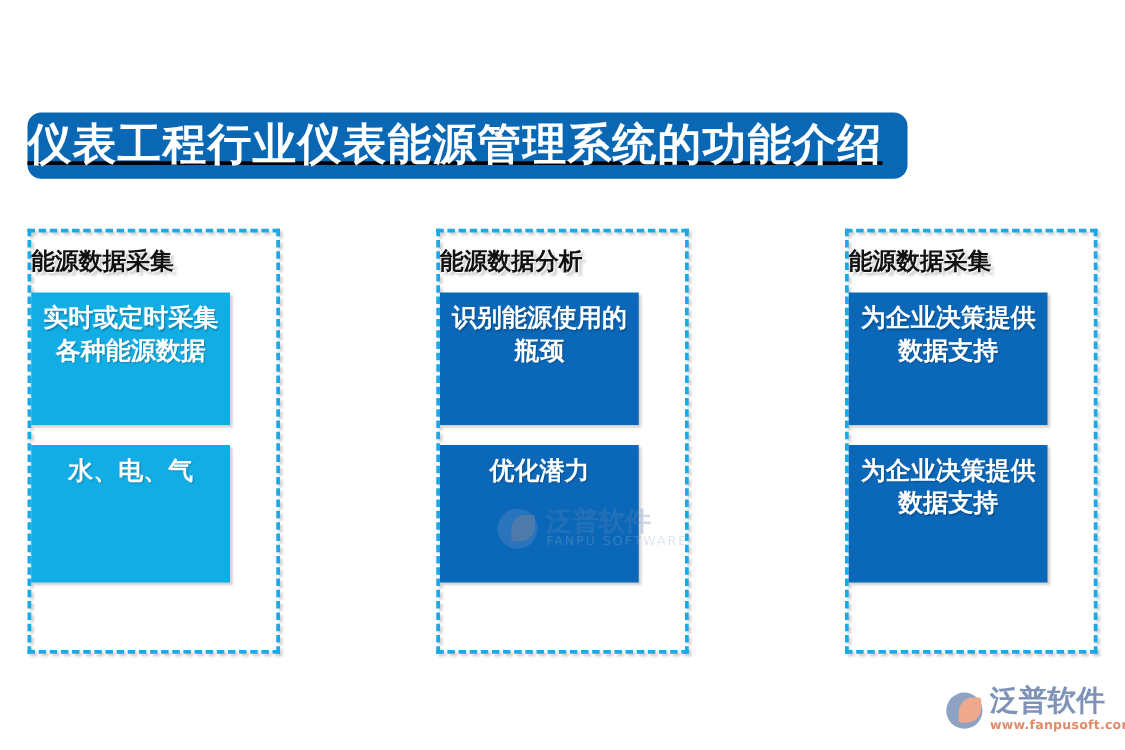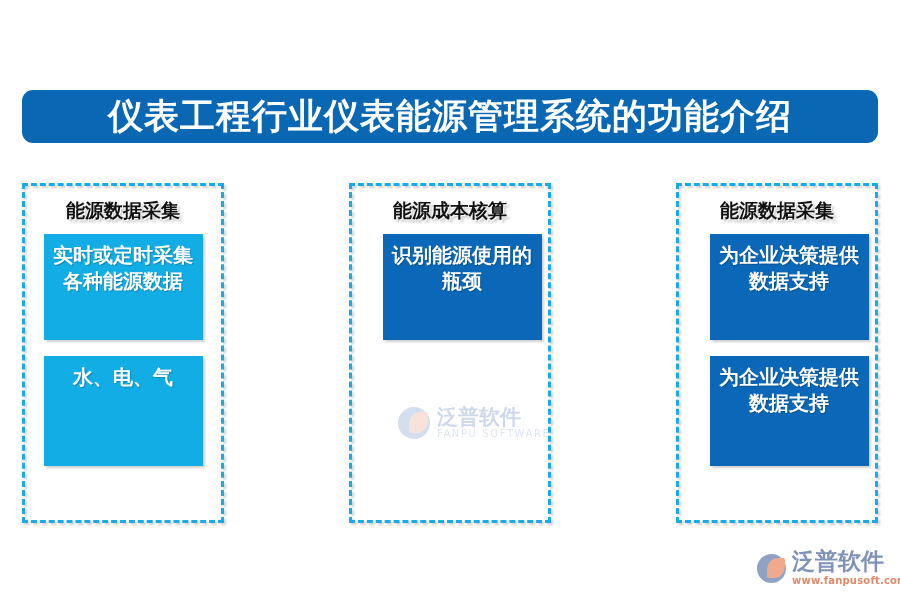--- a/index.html
+++ b/index.html
@@ -17,28 +17,28 @@
     height: 600px;
     background: #ffffff;
     overflow: hidden;
   }
 
   
   #title-banner {
     position: absolute;
     left: 22px;
     top: 90px;
-    width: 856px;
+    width: 704px;
     height: 53px;
     background: #0a67b4;
     border-radius: 11px;
     display: flex;
     align-items: center;
-    justify-content: center;
     box-sizing: border-box;
+    text-decoration: underline;
   }
   #title-text {
     color: #ffffff;
     font-size: 35px;
     font-weight: bold;
     letter-spacing: 1px;
     line-height: 1;
     white-space: nowrap;
     font-family: "DejaVu Sans", "Liberation Sans", sans-serif;
   }
@@ -56,22 +56,22 @@
   .column {
     position: relative;
     width: 202px;
     height: 340px;
     box-sizing: border-box;
     border: 3px dashed #1ba9e8;
     background: transparent;
     filter: drop-shadow(2px 2px 1px rgba(150,150,150,0.45));
     display: flex;
     flex-direction: column;
-    align-items: center;
     padding-top: 14px;
+    font-family: Liberation Serif, serif;
   }
   .column-header {
     font-size: 19px;
     font-weight: bold;
     color: #111111;
     text-shadow: 1px 1px 0 rgba(255,255,255,0.9);
     line-height: 1.1;
     margin-bottom: 13px;
     white-space: nowrap;
   }
@@ -87,21 +87,21 @@
     text-shadow: 1px 1px 1px rgba(0,0,0,0.22);
   }
   .card-top {
     height: 106px;
     margin-bottom: 16px;
   }
   .card-bottom {
     height: 110px;
   }
   .card.shade-light { background: #12ade5; }
-  .card.shade-dark  { background: #0b68b8; margin-left: 24px; }
+  .card.shade-dark  { background: #0b68b8; }
 
   
   #watermark-center {
     position: absolute;
     left: 398px;
     top: 402px;
     width: 150px;
     height: 42px;
     opacity: 0.30;
     display: flex;
@@ -212,22 +212,23 @@
 
   <div id="columns">
 
     <div class="column">
       <div class="column-header">能源数据采集</div>
       <div class="card card-top shade-light">实时或定时采集各种能源数据</div>
       <div class="card card-bottom shade-light">水、电、气</div>
     </div>
 
     <div class="column">
-      <div class="column-header">能源成本核算</div>
+      <div class="column-header">能源数据分析</div>
       <div class="card card-top shade-dark">识别能源使用的瓶颈</div>
+      <div class="card card-bottom shade-dark">优化潜力</div>
     </div>
 
 
     <div class="column">
       <div class="column-header">能源数据采集</div>
       <div class="card card-top shade-dark">为企业决策提供数据支持</div>
       <div class="card card-bottom shade-dark">为企业决策提供数据支持</div>
     </div>
 
   </div>

